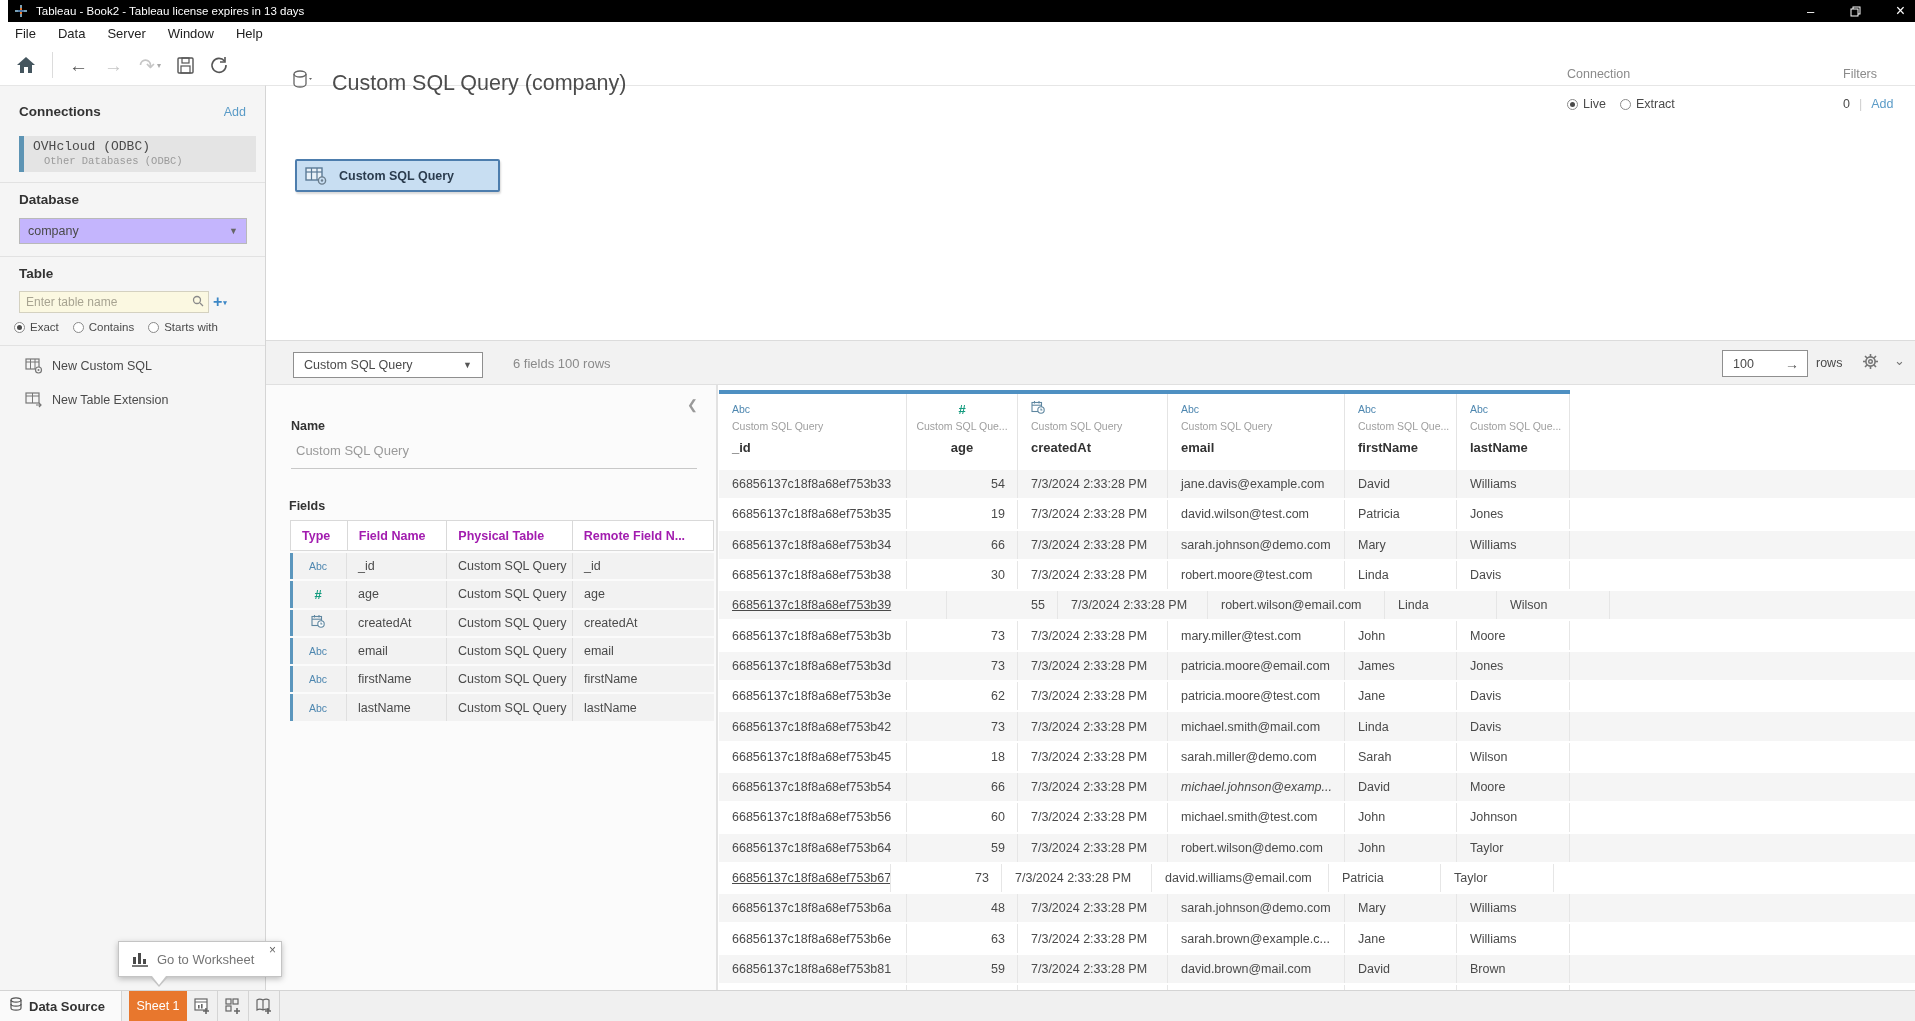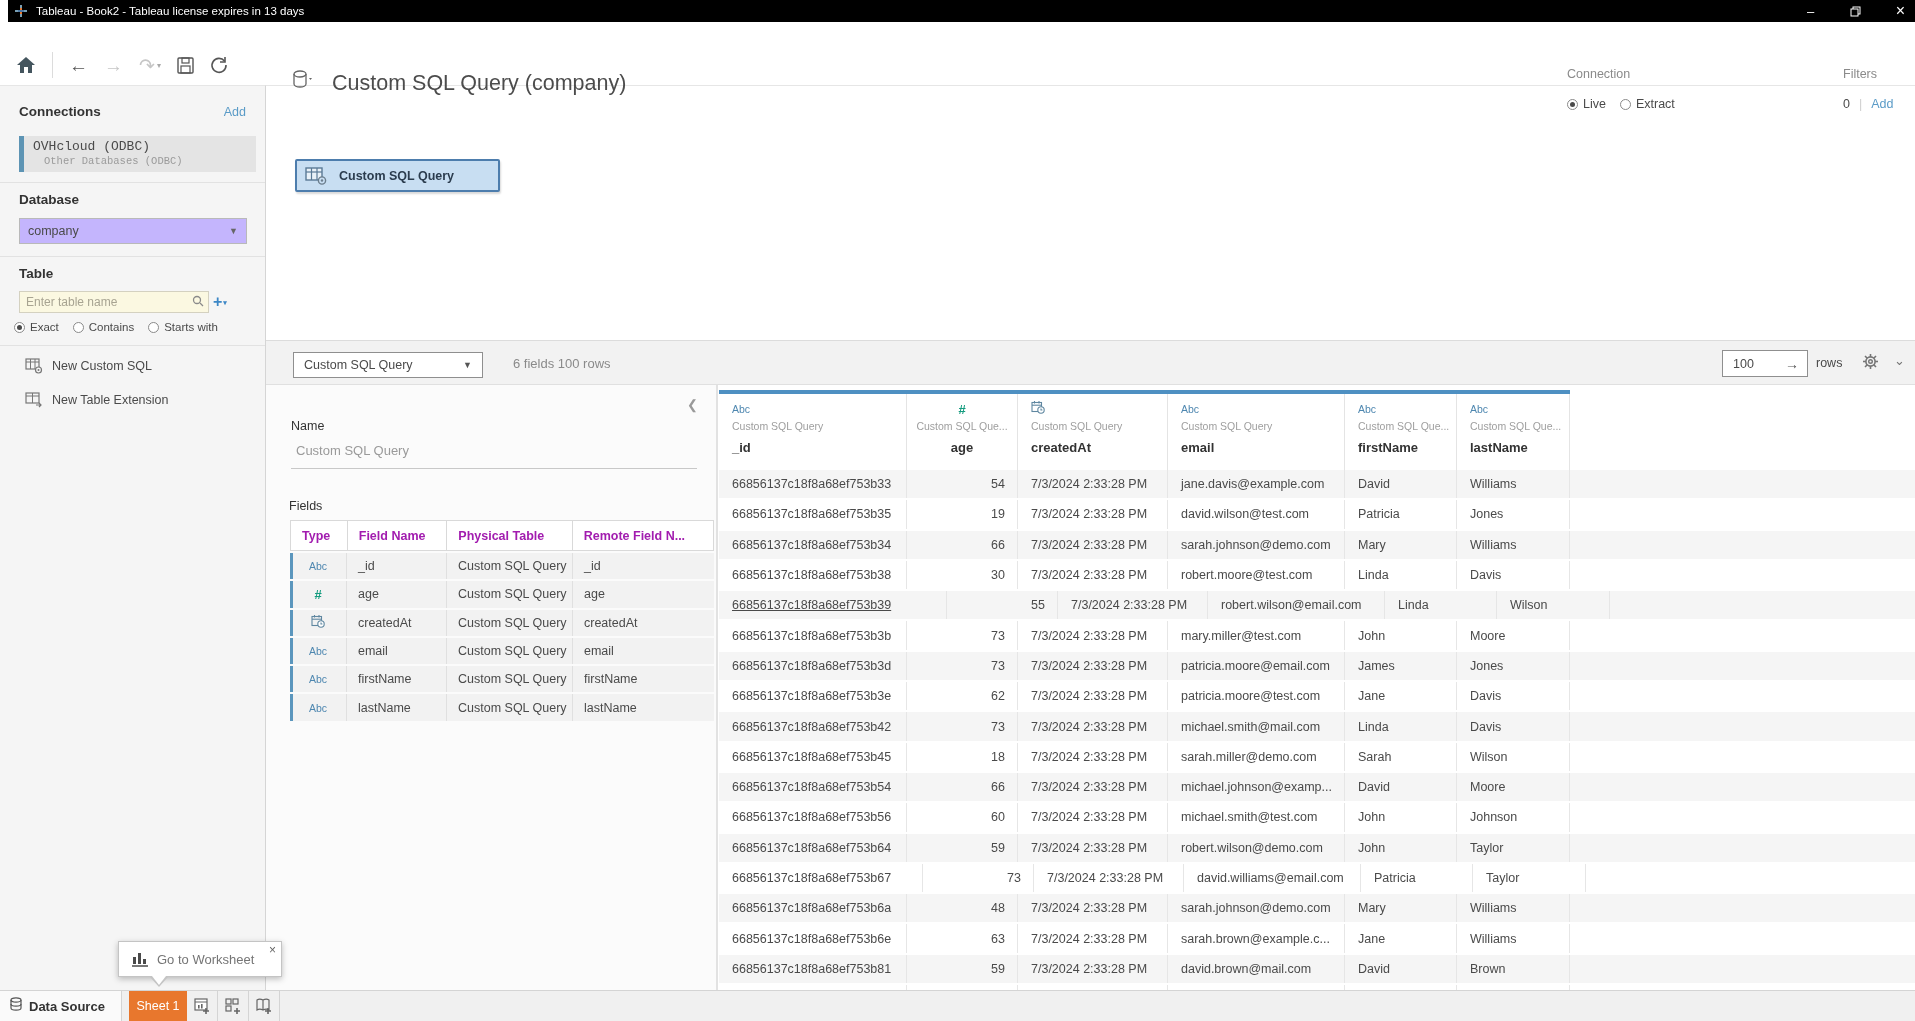--- a/index.html
+++ b/index.html
@@ -67,21 +67,21 @@
   .strip-summary { position:absolute; left:247px; top:15px; font-size:13px; color:#8a8a8a; }
   .rows-input { position:absolute; left:1456px; top:9px; width:86px; height:27px; background:#fff; border:1px solid #8f8f8f; display:flex; align-items:center; font-size:12.5px; color:#4a4a4a; padding:0 8px 0 10px; }
   .rows-input .arr { margin-left:auto; color:#555; font-size:14px; }
   .rows-lbl { position:absolute; left:1550px; top:15px; font-size:12.5px; color:#4a4a4a; }
   .strip-gear { position:absolute; left:1596px; top:12px; }
   .strip-chev { position:absolute; left:1628px; top:12px; color:#757575; font-size:13px; }
 
   
   .meta { position:absolute; left:266px; top:385px; width:451px; height:605px; background:#fbfbfb; border-right:1px solid #e2e2e2; }
   .collapse { position:absolute; right:18px; top:12px; color:#999; font-size:13px; }
-  .meta-label { font-size:12.5px; font-weight:normal; color:#333; position:absolute; left:25px; }
+  .meta-label { font-size:12.5px; font-weight:bold; color:#333; position:absolute; left:25px; }
   .meta-name-value { position:absolute; left:30px; top:58px; font-size:13px; color:#9a9a9a; }
   .meta-underline { position:absolute; left:25px; top:83px; width:406px; height:1px; background:#c8c8c8; }
   .fields-table { position:absolute; left:24px; top:135px; width:424px; }
   .ft-header { display:flex; background:#fff; border:1px solid #d9d9d9; height:31px; }
   .ft-hcell { font-size:12.5px; font-weight:bold; color:#a21caf; display:flex; align-items:center; padding-left:11px; border-right:1px solid #d9d9d9; overflow:hidden; white-space:nowrap; }
   .ft-hcell:last-child { border-right:none; }
   .ft-row { display:flex; background:#f2f2f2; height:26.3px; margin-top:2px; position:relative; }
   .ft-row::before { content:""; position:absolute; left:0; top:0; bottom:0; width:3px; background:#5b96bd; }
   .ft-cell { font-size:12.5px; color:#4a4a4a; display:flex; align-items:center; padding-left:11px; border-right:1px solid #e0e0e0; overflow:hidden; white-space:nowrap; }
   .ft-cell:last-child { border-right:none; }
@@ -139,20 +139,27 @@
       <div class="win-btn">
         <svg width="11" height="11" viewBox="0 0 11 11">
             <rect x="3" y="1" width="7" height="7" fill="none" stroke="#fff"></rect>
             <rect x="1" y="3" width="7" height="7" fill="#000" stroke="#fff"></rect>
           </svg>
       </div>
       <div class="win-btn" style="font-size:16px;">×</div>
     </div>
   </div>
 
+  <div class="menubar">
+      <div class="menu-item">File</div>
+      <div class="menu-item">Data</div>
+      <div class="menu-item">Server</div>
+      <div class="menu-item">Window</div>
+      <div class="menu-item">Help</div>
+    </div>
 
   <div class="toolbar">
     <div class="tb-btn" style="margin-left:8px;">
       <svg width="20" height="18" viewBox="0 0 20 18">
           <path d="M10 1 L19 9 L16 9 L16 17 L12 17 L12 11 L8 11 L8 17 L4 17 L4 9 L1 9 Z" fill="#44555e"></path>
         </svg>
     </div>
     <div class="tb-sep"></div>
     <div class="tb-btn">
         <span class="arrow-glyph">←</span>
@@ -529,42 +536,42 @@
           <div class="g-cell right" style="width: 111px;">18</div>
           <div class="g-cell" style="width: 150px;">7/3/2024 2:33:28 PM</div>
           <div class="g-cell" style="width: 177px;">sarah.miller@demo.com</div>
           <div class="g-cell" style="width: 112px;">Sarah</div>
           <div class="g-cell" style="width: 113px;">Wilson</div>
         </div>
         <div class="g-row odd">
           <div class="g-cell" style="width: 188px;">66856137c18f8a68ef753b54</div>
           <div class="g-cell right" style="width: 111px;">66</div>
           <div class="g-cell" style="width: 150px;">7/3/2024 2:33:28 PM</div>
-          <div class="g-cell" style="width: 177px;">michael.johnson@examp...</div>
+          <div class="g-cell" style="width: 177px; font-style: italic;">michael.johnson@examp...</div>
           <div class="g-cell" style="width: 112px;">David</div>
           <div class="g-cell" style="width: 113px;">Moore</div>
         </div>
         <div class="g-row even">
           <div class="g-cell" style="width: 188px;">66856137c18f8a68ef753b56</div>
           <div class="g-cell right" style="width: 111px;">60</div>
           <div class="g-cell" style="width: 150px;">7/3/2024 2:33:28 PM</div>
           <div class="g-cell" style="width: 177px;">michael.smith@test.com</div>
           <div class="g-cell" style="width: 112px;">John</div>
           <div class="g-cell" style="width: 113px;">Johnson</div>
         </div>
         <div class="g-row odd">
           <div class="g-cell" style="width: 188px;">66856137c18f8a68ef753b64</div>
           <div class="g-cell right" style="width: 111px;">59</div>
           <div class="g-cell" style="width: 150px;">7/3/2024 2:33:28 PM</div>
           <div class="g-cell" style="width: 177px;">robert.wilson@demo.com</div>
           <div class="g-cell" style="width: 112px;">John</div>
           <div class="g-cell" style="width: 113px;">Taylor</div>
         </div>
         <div class="g-row even">
-          <div class="g-cell" style="width: 204px;">66856137c18f8a68ef753b67</div>
+          <div class="g-cell" style="width: 172px; text-decoration: underline;">66856137c18f8a68ef753b67</div>
           <div class="g-cell right" style="width: 111px;">73</div>
           <div class="g-cell" style="width: 150px;">7/3/2024 2:33:28 PM</div>
           <div class="g-cell" style="width: 177px;">david.williams@email.com</div>
           <div class="g-cell" style="width: 112px;">Patricia</div>
           <div class="g-cell" style="width: 113px;">Taylor</div>
         </div>
         <div class="g-row odd">
           <div class="g-cell" style="width: 188px;">66856137c18f8a68ef753b6a</div>
           <div class="g-cell right" style="width: 111px;">48</div>
           <div class="g-cell" style="width: 150px;">7/3/2024 2:33:28 PM</div>

